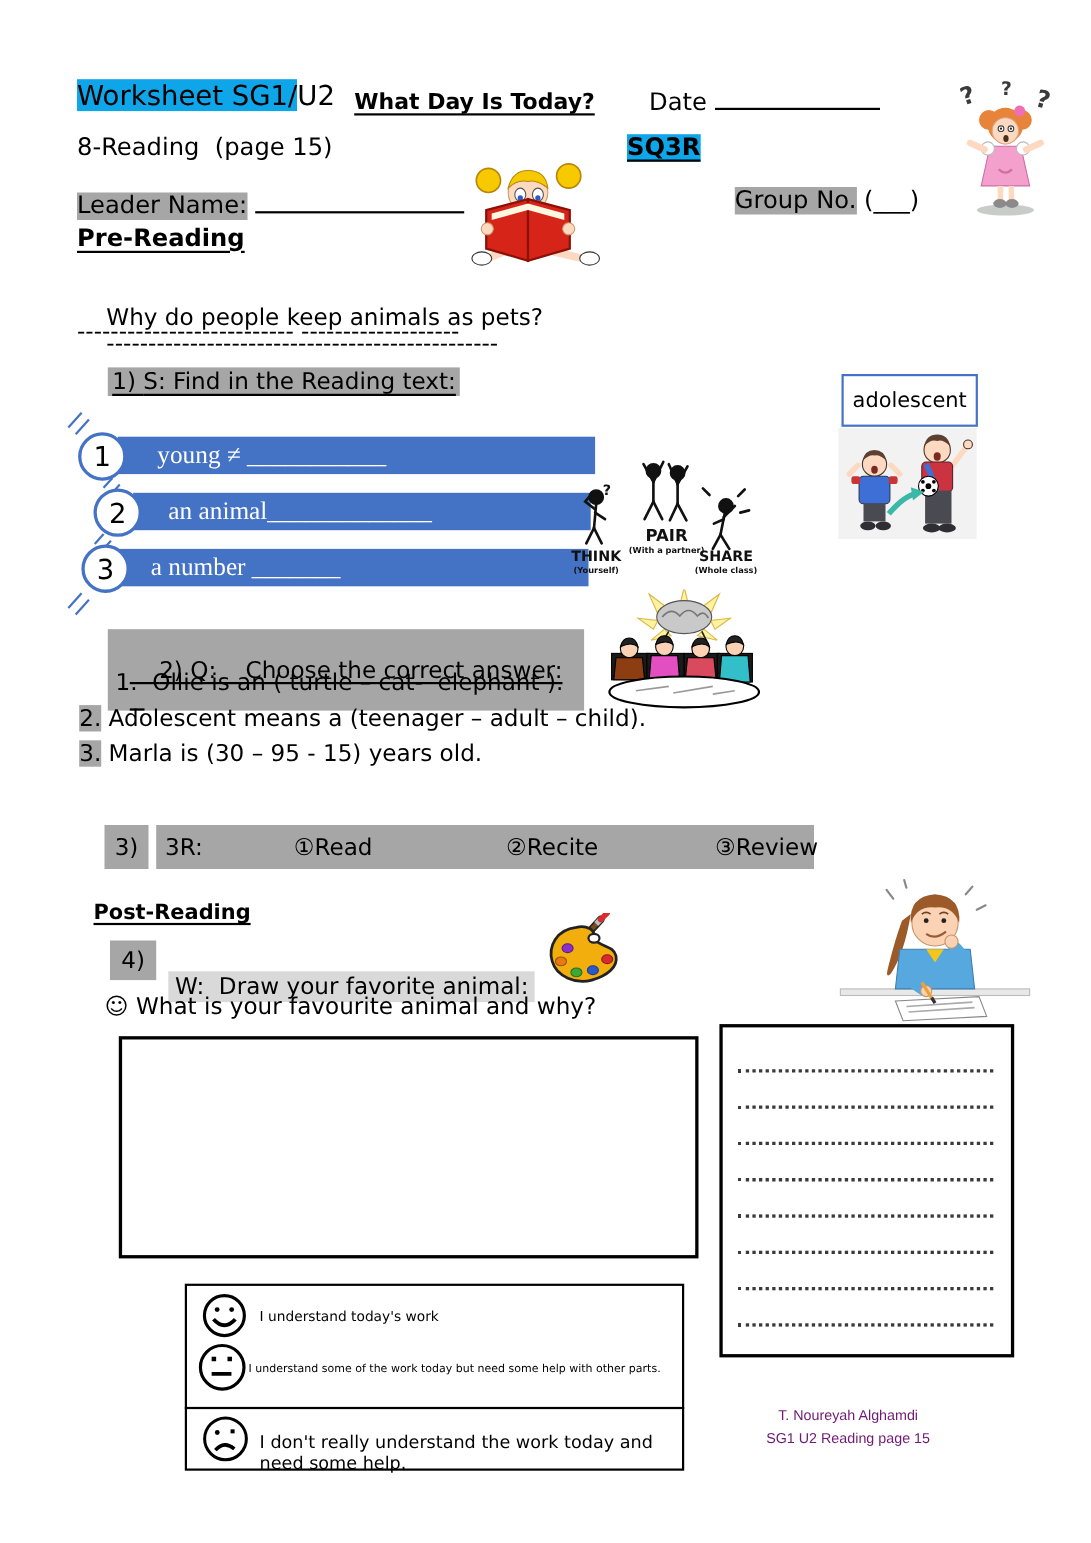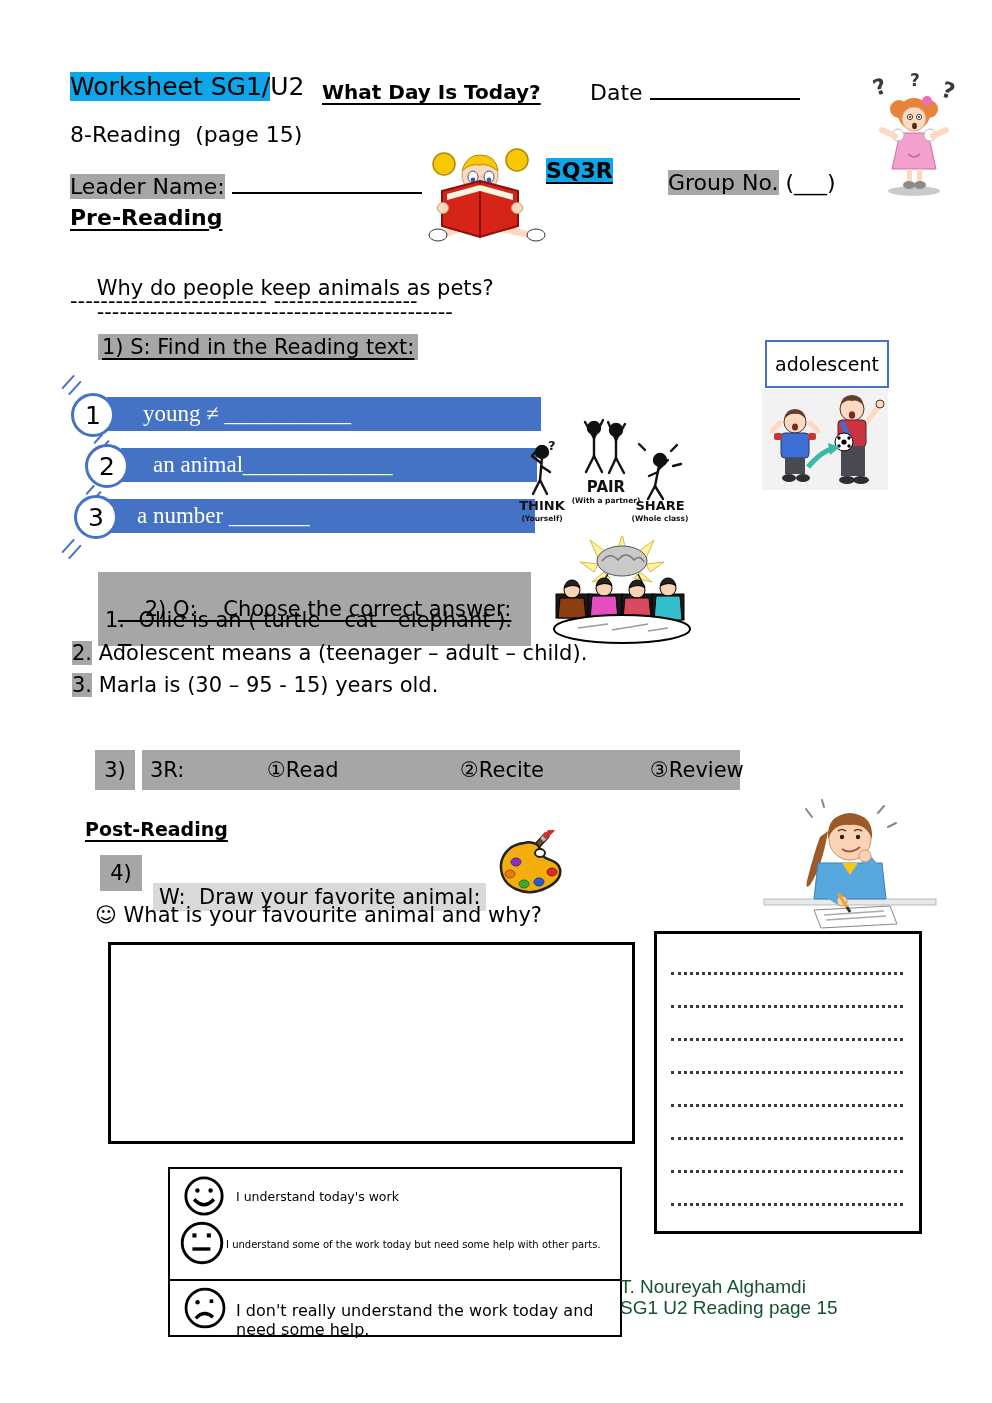--- a/index.html
+++ b/index.html
@@ -24,39 +24,39 @@
   .thread{position:absolute;width:7px;border-left:2px solid #4472C4;border-right:2px solid #4472C4;z-index:2;}
   .vocab-box{position:absolute;border:2px solid #4472C4;display:flex;align-items:center;
              justify-content:center;font-size:19px;background:#fff;}
   .gray-cell{position:absolute;background:#A6A6A6;display:flex;align-items:center;
              justify-content:center;font-size:21px;}
   .s3-bar{position:absolute;background:#A6A6A6;height:40px;font-size:21px;}
   .s3-bar span{position:absolute;top:8px;}
   .dotted-line{position:absolute;border-bottom:3px dotted #3a3a3a;width:232px;left:14px;}
   .box{position:absolute;border:3px solid #000;background:#fff;}
   .fb-text{position:absolute;font-size:12px;}
-  .footer{position:absolute;font-family:"Liberation Sans",sans-serif;font-size:19px;
-          color:#14532d;text-align:left;line-height:21px;}
+  .footer{position:absolute;font-family:"Liberation Sans",sans-serif;font-size:13px;
+          color:#701a75;text-align:center;line-height:21px;}
 </style>
 </head>
 <body>
 
 <div class="page">
 
   <div class="abs" style="left:70px;top:72px;font-size:25px;">
     <span class="hl-y">Worksheet SG1/</span><span>U2</span>
   </div>
   <div class="abs bold ul" style="left:322px;top:80px;font-size:20px;">What Day Is Today?</div>
   <div class="abs t22" style="left:590px;top:76px;">
     <span>Date</span>
     <span class="blank" style="width:150px;"></span>
   </div>
 
   <div class="abs t22 pre" style="left:70px;top:122px;">8-Reading  (page 15)</div>
-  <div class="abs t22 bold ul hl-y" style="left:546px;top:122px;margin-top:36px;">SQ3R</div>
+  <div class="abs t22 bold ul hl-y" style="left:570px;top:122px;">SQ3R</div>
 
   <div class="abs t22" style="left:70px;top:170px;">
     <span class="hl-g">Leader Name:</span>
     <span class="blank" style="width:190px;"></span>
   </div>
   <div class="abs t22" style="left:668px;top:170px;">
     <span class="hl-g">Group No.</span>
     <span class="pre">(___)</span>
   </div>
 

